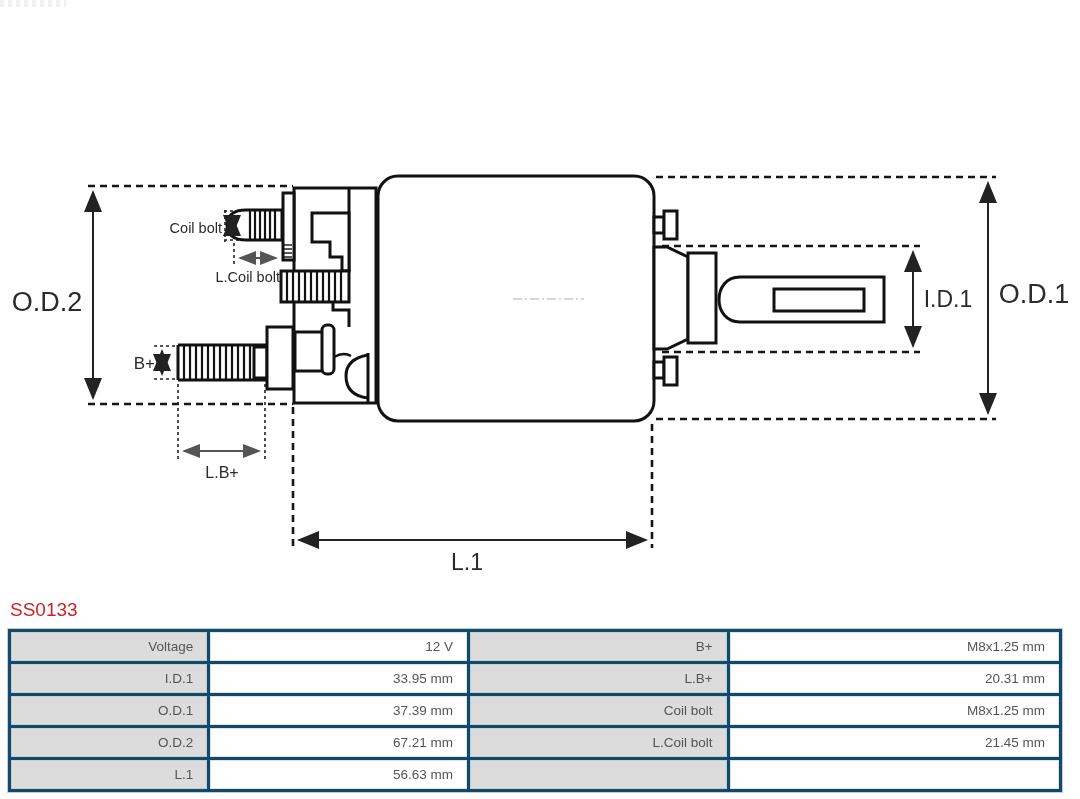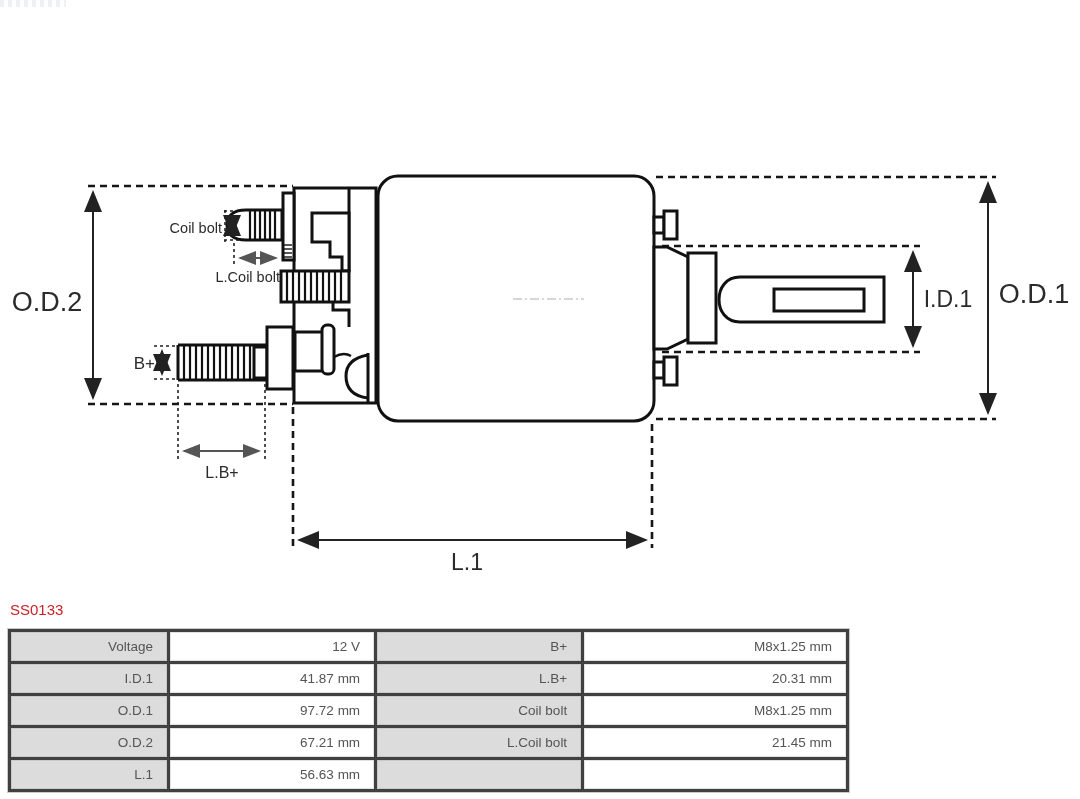--- a/index.html
+++ b/index.html
@@ -9,27 +9,27 @@
     -webkit-font-smoothing:antialiased;
   }
   #edge-artifact{
     position:absolute;left:0;top:0;width:66px;height:7px;
     background:repeating-linear-gradient(90deg,#dde2ee 0 4px,#ffffff 4px 8px);
     opacity:.5;
   }
   #diagram-wrap{position:absolute;left:0;top:0;width:1080px;height:598px;}
   #part-title{
     position:absolute;left:10px;top:599px;
-    font-size:15px;line-height:22px;color:#cc2127;
+    font-size:19px;line-height:22px;color:#cc2127;
     text-decoration:none;cursor:pointer;text-align:center;
   }
   #spec-table{
-    position:absolute;left:7px;top:628px;width:843px;
+    position:absolute;left:7px;top:628px;width:1056px;
     border-collapse:separate;border-spacing:3px;
-    border:1px solid #cbcbcb;background:#404040;
+    border:1px solid #cbcbcb;background:#0c4a6e;
     table-layout:fixed;
   }
   #spec-table td{
     height:27px;padding:0 13px 0 4px;
     font-size:13.5px;color:#555555;text-align:right;
     border:1px solid #d2d2d2;overflow:hidden;white-space:nowrap;
   }
   #spec-table td.lbl{background:#dcdcdc;border-color:#c9c9c9;}
   #spec-table td.val{background:#ffffff;border-color:#e2e2e2;margin-left:40px;}
   #spec-table col.c1{width:18.9%;}
@@ -202,27 +202,27 @@
     </colgroup>
   <tbody>
     <tr>
       <td class="lbl">Voltage</td>
       <td class="val">12 V</td>
       <td class="lbl">B+</td>
       <td class="val">M8x1.25 mm</td>
     </tr>
     <tr>
       <td class="lbl">I.D.1</td>
-      <td class="val">41.87 mm</td>
+      <td class="val">33.95 mm</td>
       <td class="lbl">L.B+</td>
       <td class="val">20.31 mm</td>
     </tr>
     <tr>
       <td class="lbl">O.D.1</td>
-      <td class="val">97.72 mm</td>
+      <td class="val">37.39 mm</td>
       <td class="lbl">Coil bolt</td>
       <td class="val">M8x1.25 mm</td>
     </tr>
     <tr>
       <td class="lbl">O.D.2</td>
       <td class="val">67.21 mm</td>
       <td class="lbl">L.Coil bolt</td>
       <td class="val">21.45 mm</td>
     </tr>
     <tr>

